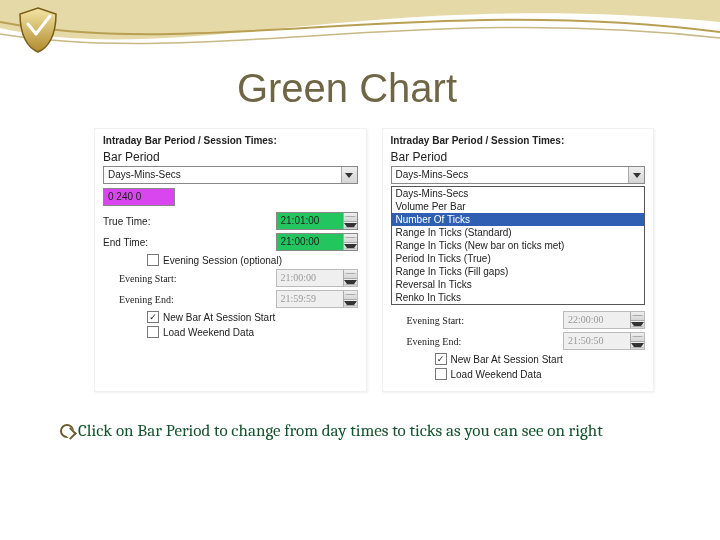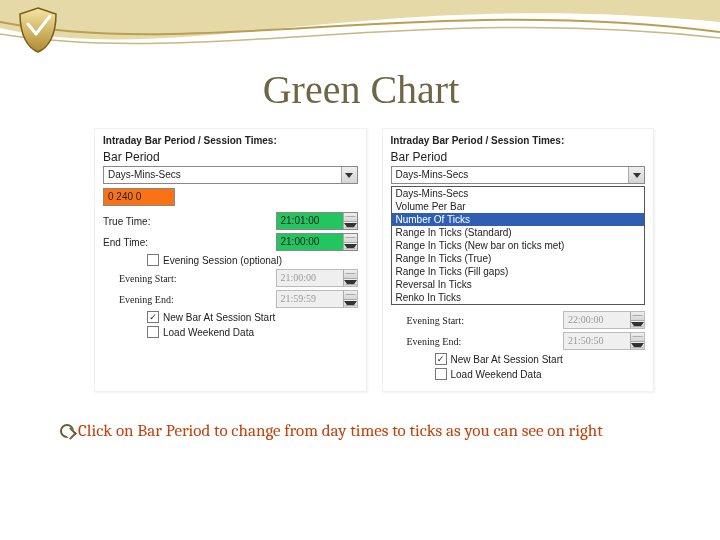--- a/index.html
+++ b/index.html
@@ -17,23 +17,23 @@
     pointer-events: none;
   }
   .shield {
     position: absolute;
     top: 6px; left: 16px;
     width: 44px; height: 48px;
   }
   .title {
     position: absolute;
     top: 66px;
-    left: 17px; width: 688px;
+    left: 3px; width: 688px;
     text-align: center;
-    font-family: Liberation Serif, serif;
+    font-family: Liberation Sans, sans-serif;
     font-size: 40px;
     color: #6f6645;
     font-weight: 400;
   }
   .panels {
     position: absolute;
     top: 128px;
     left: 94px;
     width: 560px;
     display: flex;
@@ -81,21 +81,21 @@
     width: 0; height: 0;
     border-left: 4px solid transparent;
     border-right: 4px solid transparent;
     border-top: 5px solid #333;
   }
   .textbox {
     border: 1px solid #888;
     height: 18px;
     padding: 2px 4px;
     font-size: 10px;
-    background: #f97316;
+    background: #d946ef;
     margin-bottom: 6px;
     width: 72px;
   }
   .row {
     display: flex;
     align-items: center;
     justify-content: space-between;
     margin: 3px 0;
   }
   .row span.label {
@@ -175,21 +175,21 @@
     background: #2f5fb3;
     color: #fff;
   }
   .bullet-area {
     position: absolute;
     top: 420px;
     left: 60px;
     width: 610px;
     font-family: Cambria, Georgia, serif;
     font-size: 17px;
-    color: #c2410c;
+    color: #14532d;
     line-height: 1.3;
   }
   .bullet-glyph {
     display: inline-block;
     width: 14px; height: 14px;
     border: 2px solid #6a5f33;
     border-radius: 50%;
     position: relative;
     vertical-align: -2px;
     margin-right: 4px;
@@ -328,21 +328,21 @@
           <div class="tri-down"></div>
         </div>
     </div>
 
     <div class="dropdown-list">
       <div class="opt">Days-Mins-Secs</div>
       <div class="opt">Volume Per Bar</div>
       <div class="opt highlight">Number Of Ticks</div>
       <div class="opt">Range In Ticks (Standard)</div>
       <div class="opt">Range In Ticks (New bar on ticks met)</div>
-      <div class="opt">Range In Ticks (True)</div>
+      <div class="opt">Period In Ticks (True)</div>
       <div class="opt">Range In Ticks (Fill gaps)</div>
       <div class="opt">Reversal In Ticks</div>
       <div class="opt">Renko In Ticks</div>
     </div>
 
     <div class="row indent">
       <span class="label">Evening Start:</span>
       <div class="spinner disabled">
         <div class="spinner-val">22:00:00</div>
         <div class="spinner-btns">

